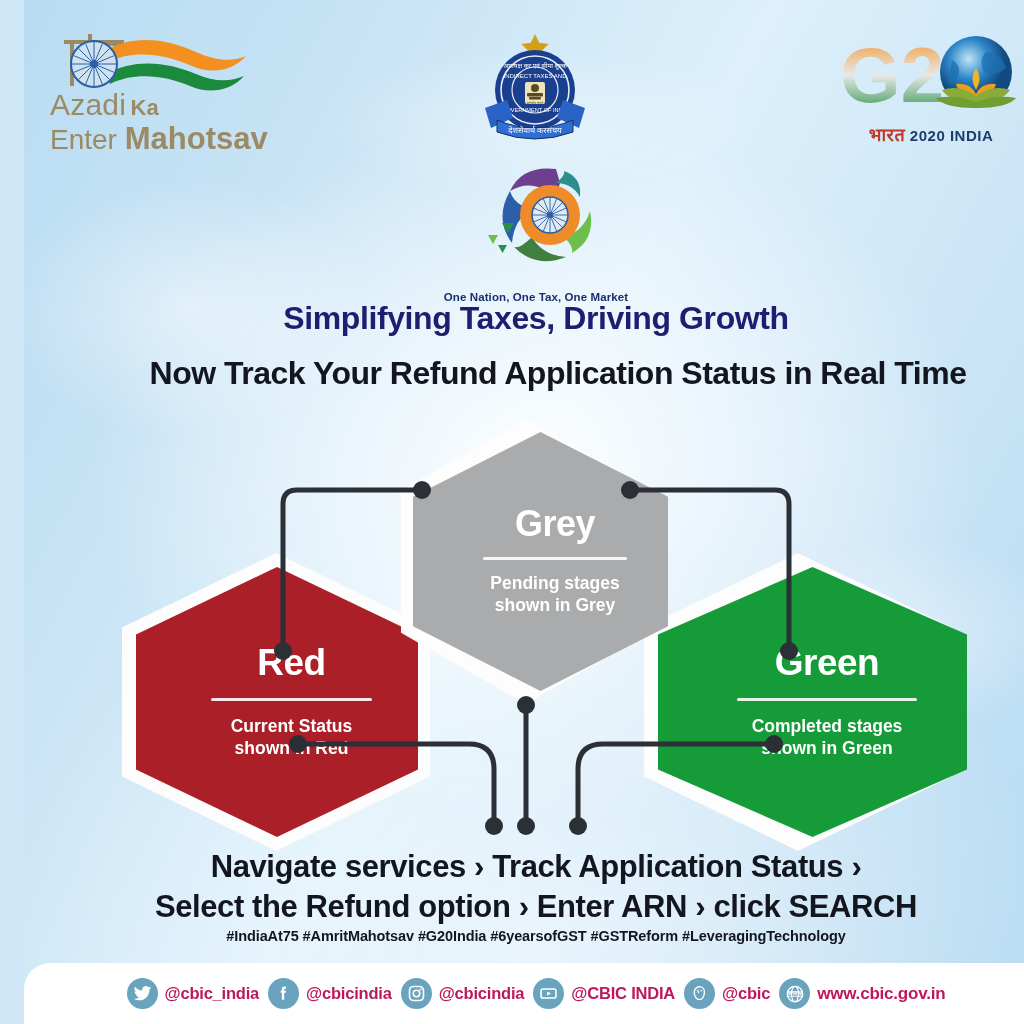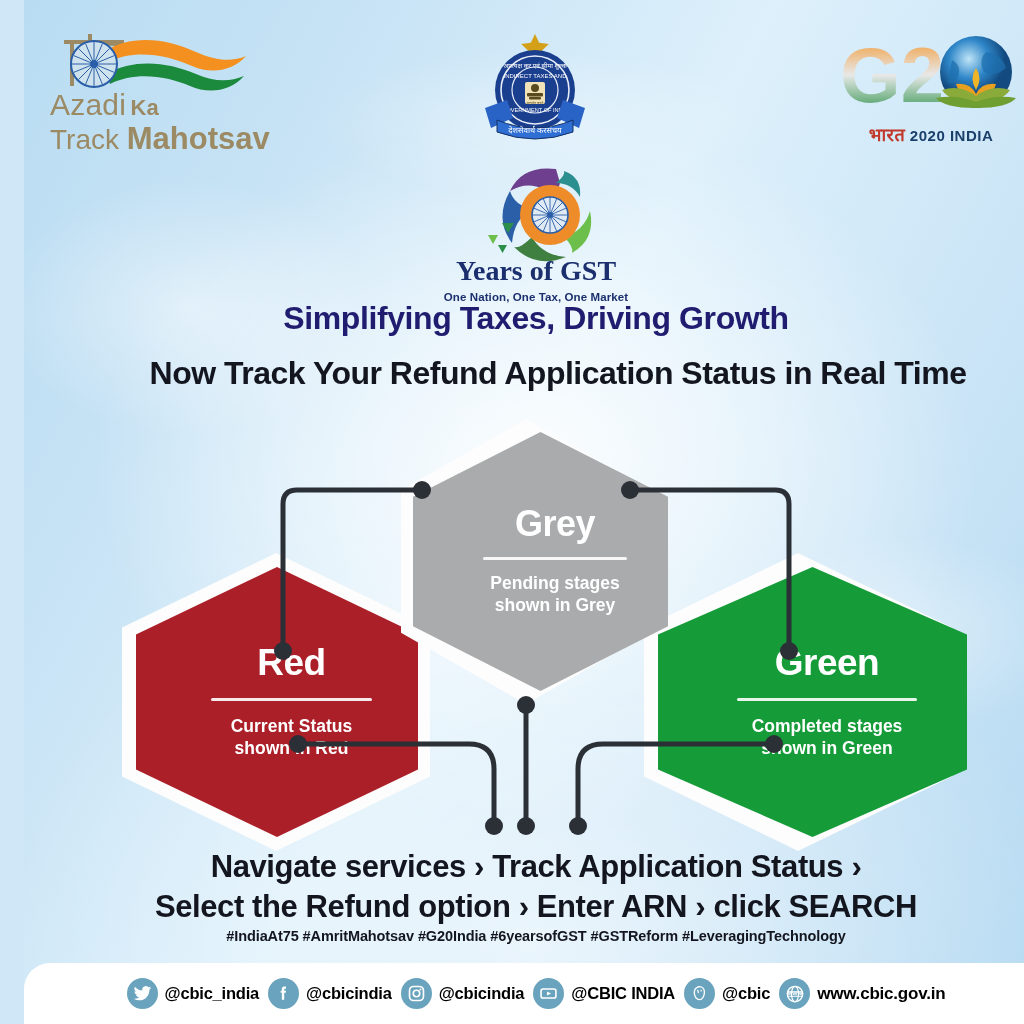--- a/index.html
+++ b/index.html
@@ -84,21 +84,21 @@
     font-size:14.5px;font-weight:700;color:#13151f;letter-spacing:-.1px;}
 
   
   .footer{position:absolute;left:0;right:0;bottom:0;height:61px;background:#fff;
     border-top-left-radius:26px;border-top-right-radius:26px;
     display:flex;align-items:center;justify-content:center;gap:9px;}
   .soc{display:flex;align-items:center;gap:7px;}
   .soc .ic{width:31px;height:31px;border-radius:50%;background:#6aa3bd;
     display:flex;align-items:center;justify-content:center;flex:0 0 auto;}
   .soc .ic svg{display:block;}
-  .soc .lbl{font-size:16.5px;font-weight:700;color:#000000;white-space:nowrap;letter-spacing:-.2px;}
+  .soc .lbl{font-size:16.5px;font-weight:700;color:#be185d;white-space:nowrap;letter-spacing:-.2px;}
   .soc.site .lbl{font-size:17px;}
 </style>
 </head>
 <body>
 
 <div id="poster">
 
   <div class="logo-azadi">
     <svg width="225" height="70" viewBox="0 0 225 70">
       <path d="M18 14 H78" stroke="#9b8a63" stroke-width="4" fill="none"></path>
@@ -117,21 +117,21 @@
           <line x1="-20.3" y1="-8.4" x2="20.3" y2="8.4"></line>
             <line x1="-20.3" y1="8.4" x2="20.3" y2="-8.4"></line>
           <line x1="-8.4" y1="-20.3" x2="8.4" y2="20.3"></line>
             <line x1="8.4" y1="-20.3" x2="-8.4" y2="20.3"></line>
         </g>
       </g>
     </svg>
     <div class="azadi-text">
       <div><span class="az-l1">Azadi</span>
            <span class="az-ka">Ka</span></div>
-      <div class="az-l2"><span>Track</span>
+      <div class="az-l2"><span>Enter</span>
            <span class="az-mah">Mahotsav</span></div>
     </div>
   </div>
 
   <div class="logo-cbic">
     <svg width="112" height="112" viewBox="0 0 112 112">
       <path d="M56 2 l4.2 8.7 9.6 1.3 -7 6.7 1.8 9.5 -8.6 -4.6 -8.6 4.6 1.8 -9.5 -7 -6.7 9.6 -1.3 Z" fill="#d4a017"></path>
       <circle cx="56" cy="58" r="40" fill="#1b3f8f"></circle>
       <circle cx="56" cy="58" r="34" fill="none" stroke="#e8eef8" stroke-width="1.6"></circle>
       <circle cx="56" cy="58" r="23" fill="#1b3f8f" stroke="#e8eef8" stroke-width="1.2"></circle>
@@ -203,21 +203,20 @@
           <line x1="101" y1="65" x2="127" y2="39"></line>
         <line x1="97.5" y1="45" x2="130.5" y2="59"></line>
           <line x1="97.5" y1="59" x2="130.5" y2="45"></line>
         <line x1="107" y1="35" x2="121" y2="69"></line>
           <line x1="121" y1="35" x2="107" y2="69"></line>
       </g>
       <path d="M66 60 l12 0 -6 10 z" fill="#2b8f4a"></path>
       <path d="M52 72 l10 0 -5 9 z" fill="#6bbf4a"></path>
       <path d="M62 82 l9 0 -4.5 8 z" fill="#2b8f4a"></path>
     </svg>
-    <div class="gst-title">Years of GST</div>
     <div class="gst-sub">One Nation, One Tax, One Market</div>
   </div>
 
   <div class="h-1">Simplifying Taxes, Driving Growth</div>
   <div class="h-2">Now Track Your Refund Application Status in Real Time</div>
 
   <div class="hexwrap">
 
     <div class="hex-shell shell-red"></div>
     <div class="hex hex-red">

